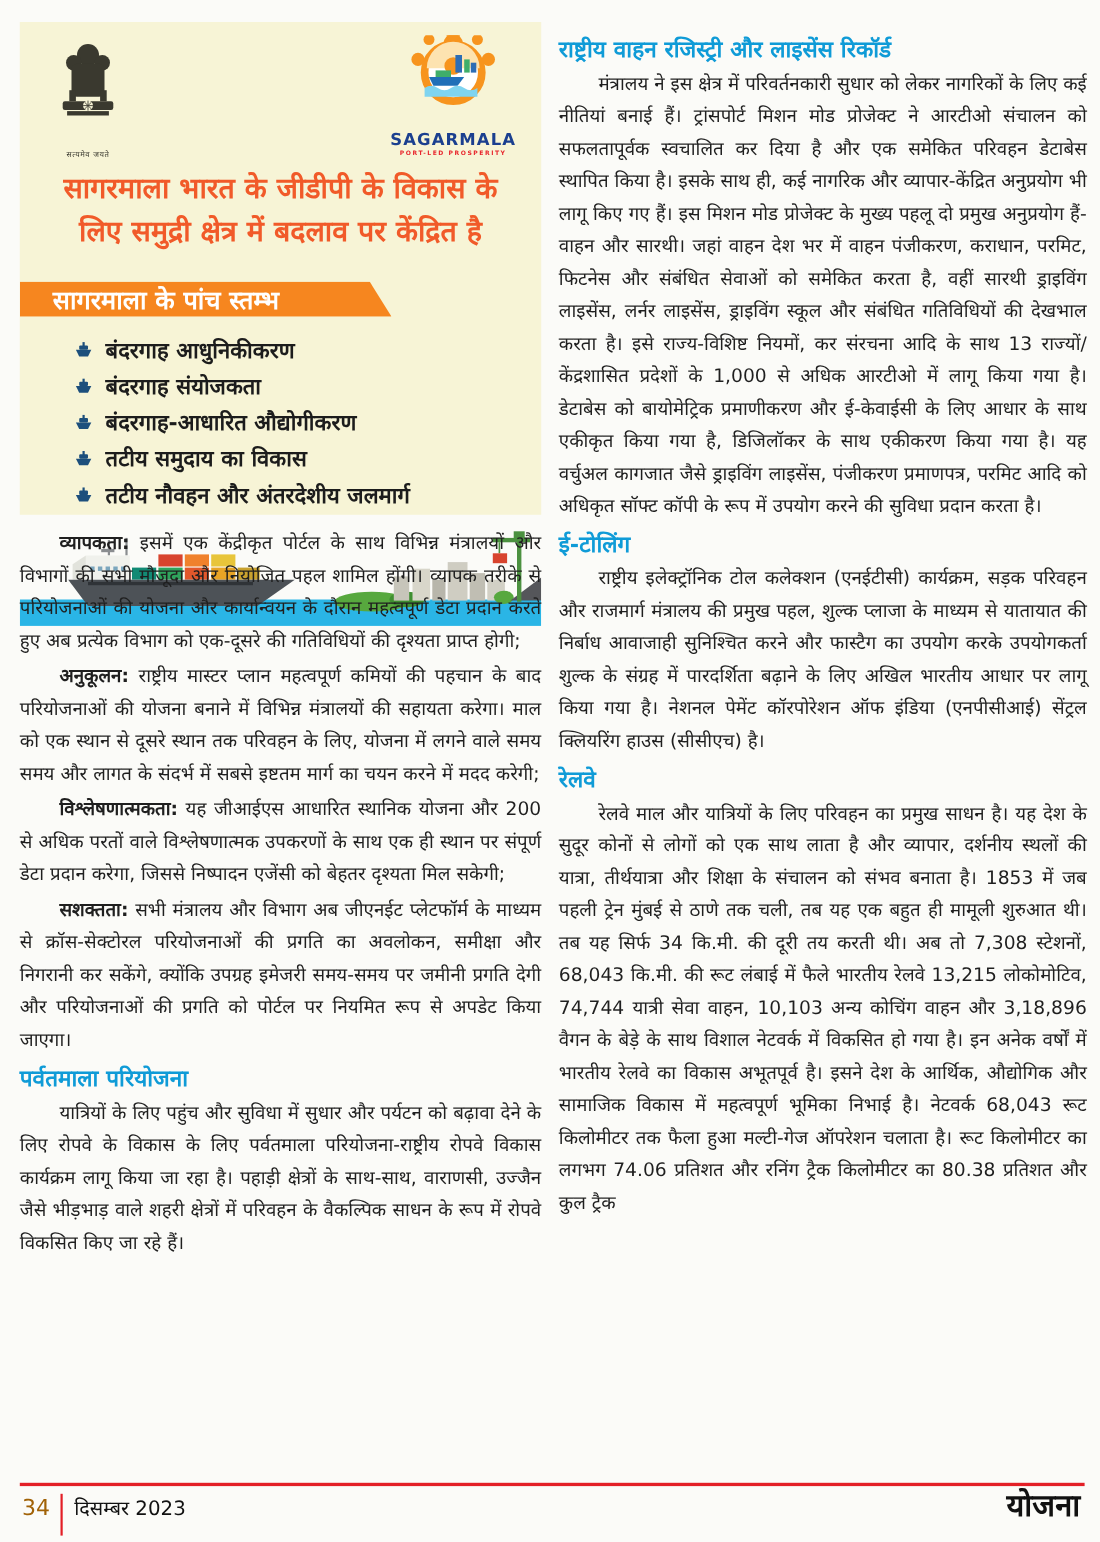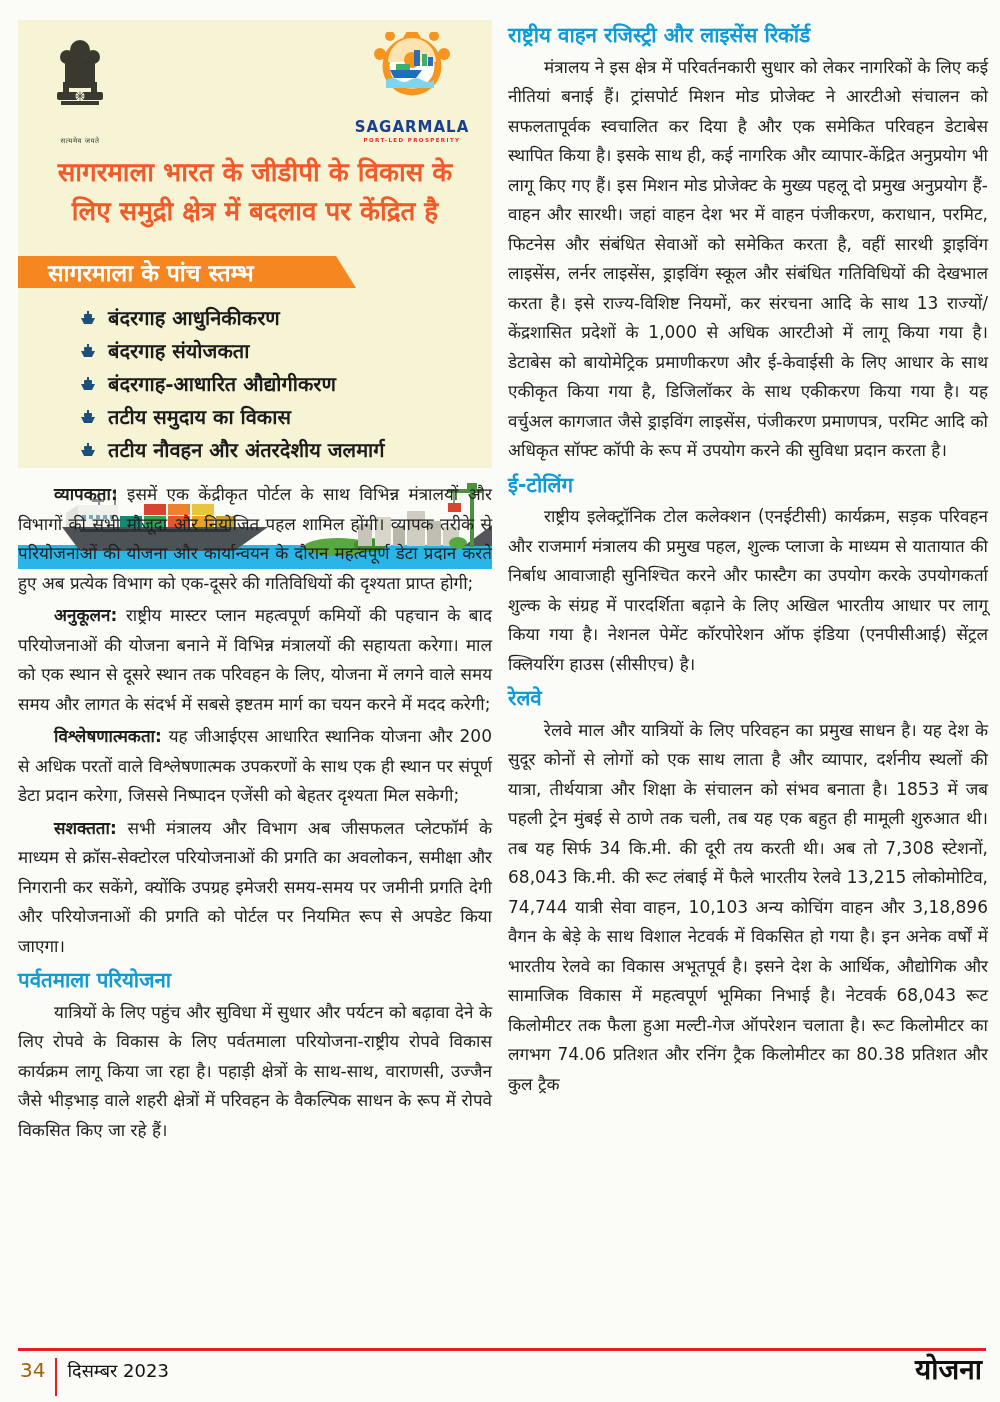--- a/index.html
+++ b/index.html
@@ -52,37 +52,37 @@
     clip-path:polygon(0 0, calc(100% - 20px) 0, 100% 100%, 0 100%);
     display:flex; align-items:center;
     padding-left:30px;
     margin-top:15px;
   }
   .info-banner span { color:#ffffff; font-weight:bold; font-size:23px; }
   .pillars { list-style:none; padding:10px 0 0 50px; }
   .pillars li {
     display:flex; align-items:center; gap:12px;
     font-size:20px; font-weight:600; color:#1c1c1c;
-    margin:6px 12px;
+    margin:6px 0;
   }
   .ship-bullet { flex:0 0 auto; display:inline-flex; }
   .illustration { margin-top:auto; line-height:0; }
 
   
   .body-para {
     font-size:17px; line-height:29.5px; color:#1f1f1f;
     text-align:justify; text-indent:36px;
     margin-bottom:3px;
   }
   .body-para b { font-weight:bold; }
   .section-heading {
     color:#0f9bd7; font-size:20.5px; font-weight:bold;
     margin:6px 0 4px; line-height:1.3;
   }
-  .col-right .section-heading:first-child { margin-top:2px; }
+  .col-right .section-heading:first-child { margin-top:12px; }
 
   
   .footer {
     position:absolute; left:18px; right:14px; bottom:18px;
     border-top:3px solid #e31f26;
     display:flex; justify-content:space-between; align-items:flex-start;
     padding-top:5px;
   }
   .footer-left { display:flex; align-items:center; }
   .page-num { font-size:20px; color:#a16207; padding:2px 10px 2px 2px; }
@@ -285,21 +285,21 @@
           </svg>
         </div>
       </div>
 
       <p class="body-para"><b>व्यापकता:</b> <span>इसमें एक केंद्रीकृत पोर्टल के साथ विभिन्न मंत्रालयों और विभागों की सभी मौजूदा और नियोजित पहल शामिल होंगी। व्यापक तरीके से परियोजनाओं की योजना और कार्यान्वयन के दौरान महत्वपूर्ण डेटा प्रदान करते हुए अब प्रत्येक विभाग को एक-दूसरे की गतिविधियों की दृश्यता प्राप्त होगी;</span></p>
 
       <p class="body-para"><b>अनुकूलन:</b> <span>राष्ट्रीय मास्टर प्लान महत्वपूर्ण कमियों की पहचान के बाद परियोजनाओं की योजना बनाने में विभिन्न मंत्रालयों की सहायता करेगा। माल को एक स्थान से दूसरे स्थान तक परिवहन के लिए, योजना में लगने वाले समय समय और लागत के संदर्भ में सबसे इष्टतम मार्ग का चयन करने में मदद करेगी;</span></p>
 
       <p class="body-para"><b>विश्लेषणात्मकता:</b> <span>यह जीआईएस आधारित स्थानिक योजना और 200 से अधिक परतों वाले विश्लेषणात्मक उपकरणों के साथ एक ही स्थान पर संपूर्ण डेटा प्रदान करेगा, जिससे निष्पादन एजेंसी को बेहतर दृश्यता मिल सकेगी;</span></p>
 
-      <p class="body-para"><b>सशक्तता:</b> <span>सभी मंत्रालय और विभाग अब जीसफलत प्लेटफॉर्म के माध्यम से क्रॉस-सेक्टोरल परियोजनाओं की प्रगति का अवलोकन, समीक्षा और निगरानी कर सकेंगे, क्योंकि उपग्रह इमेजरी समय-समय पर जमीनी प्रगति देगी और परियोजनाओं की प्रगति को पोर्टल पर नियमित रूप से अपडेट किया जाएगा।</span></p>
+      <p class="body-para"><b>सशक्तता:</b> <span>सभी मंत्रालय और विभाग अब जीएनईट प्लेटफॉर्म के माध्यम से क्रॉस-सेक्टोरल परियोजनाओं की प्रगति का अवलोकन, समीक्षा और निगरानी कर सकेंगे, क्योंकि उपग्रह इमेजरी समय-समय पर जमीनी प्रगति देगी और परियोजनाओं की प्रगति को पोर्टल पर नियमित रूप से अपडेट किया जाएगा।</span></p>
 
       <h2 class="section-heading">पर्वतमाला परियोजना</h2>
       <p class="body-para">यात्रियों के लिए पहुंच और सुविधा में सुधार और पर्यटन को बढ़ावा देने के लिए रोपवे के विकास के लिए पर्वतमाला परियोजना-राष्ट्रीय रोपवे विकास कार्यक्रम लागू किया जा रहा है। पहाड़ी क्षेत्रों के साथ-साथ, वाराणसी, उज्जैन जैसे भीड़भाड़ वाले शहरी क्षेत्रों में परिवहन के वैकल्पिक साधन के रूप में रोपवे विकसित किए जा रहे हैं।</p>
     </div>
 
     <div class="col-right">
       <h2 class="section-heading">राष्ट्रीय वाहन रजिस्ट्री और लाइसेंस रिकॉर्ड</h2>
       <p class="body-para">मंत्रालय ने इस क्षेत्र में परिवर्तनकारी सुधार को लेकर नागरिकों के लिए कई नीतियां बनाई हैं। ट्रांसपोर्ट मिशन मोड प्रोजेक्ट ने आरटीओ संचालन को सफलतापूर्वक स्वचालित कर दिया है और एक समेकित परिवहन डेटाबेस स्थापित किया है। इसके साथ ही, कई नागरिक और व्यापार-केंद्रित अनुप्रयोग भी लागू किए गए हैं। इस मिशन मोड प्रोजेक्ट के मुख्य पहलू दो प्रमुख अनुप्रयोग हैं-वाहन और सारथी। जहां वाहन देश भर में वाहन पंजीकरण, कराधान, परमिट, फिटनेस और संबंधित सेवाओं को समेकित करता है, वहीं सारथी ड्राइविंग लाइसेंस, लर्नर लाइसेंस, ड्राइविंग स्कूल और संबंधित गतिविधियों की देखभाल करता है। इसे राज्य-विशिष्ट नियमों, कर संरचना आदि के साथ 13 राज्यों/केंद्रशासित प्रदेशों के 1,000 से अधिक आरटीओ में लागू किया गया है। डेटाबेस को बायोमेट्रिक प्रमाणीकरण और ई-केवाईसी के लिए आधार के साथ एकीकृत किया गया है, डिजिलॉकर के साथ एकीकरण किया गया है। यह वर्चुअल कागजात जैसे ड्राइविंग लाइसेंस, पंजीकरण प्रमाणपत्र, परमिट आदि को अधिकृत सॉफ्ट कॉपी के रूप में उपयोग करने की सुविधा प्रदान करता है।</p>
 
       <h2 class="section-heading">ई-टोलिंग</h2>

